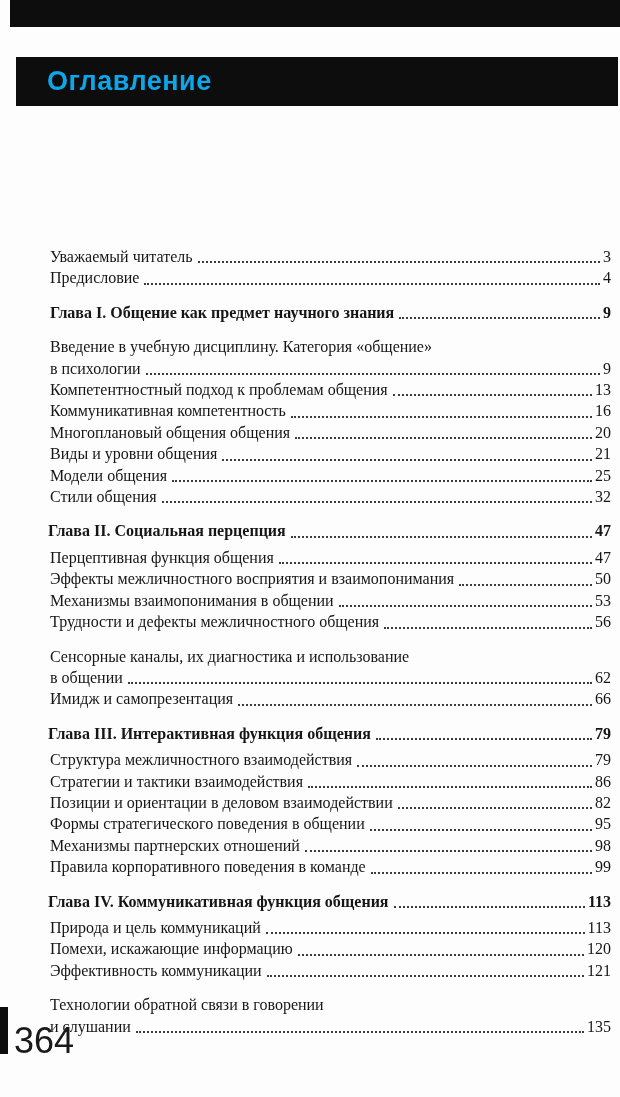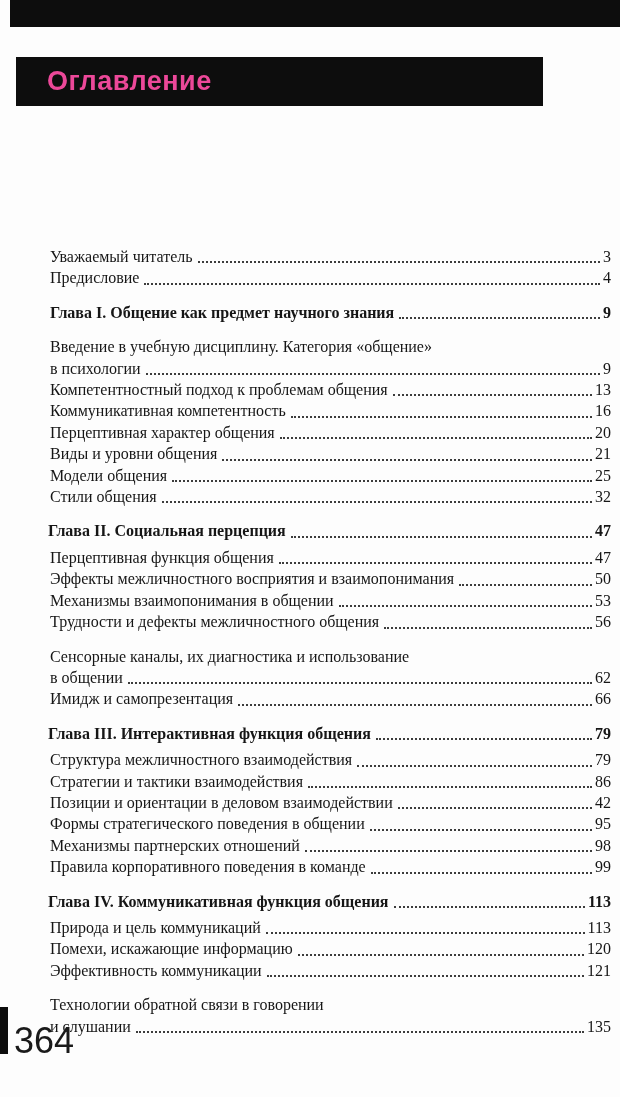--- a/index.html
+++ b/index.html
@@ -13,23 +13,23 @@
   }
   .top-band {
     position: absolute;
     top: 0; left: 10px; right: 0;
     height: 27px;
     background: #0d0d0d;
   }
   .header-band {
     position: absolute;
     top: 57px; left: 16px;
-    width: 527px; height: 49px;
+    width: 602px; height: 49px;
     background: #0d0d0d;
-    color: #ec4899;
+    color: #0ea5e9;
     font-family: "Liberation Sans", sans-serif;
     font-weight: bold;
     font-size: 27px;
     line-height: 49px;
     padding-left: 31px;
     letter-spacing: 0.5px;
   }
   .toc {
     position: absolute;
     top: 246px; left: 24px; right: 9px;
@@ -116,21 +116,21 @@
       </div>
       <div class="entry item">
         <div class="row">
           <span class="t">Коммуникативная компетентность</span>
           <span class="leader"></span>
           <span class="pg">16</span>
         </div>
       </div>
       <div class="entry item">
         <div class="row">
-          <span class="t">Перцептивная характер общения</span>
+          <span class="t">Многоплановый общения общения</span>
           <span class="leader"></span>
           <span class="pg">20</span>
         </div>
       </div>
       <div class="entry item">
         <div class="row">
           <span class="t">Виды и уровни общения</span>
           <span class="leader"></span>
           <span class="pg">21</span>
         </div>
@@ -217,21 +217,21 @@
         <div class="row">
           <span class="t">Стратегии и тактики взаимодействия</span>
           <span class="leader"></span>
           <span class="pg">86</span>
         </div>
       </div>
       <div class="entry item">
         <div class="row">
           <span class="t">Позиции и ориентации в деловом взаимодействии</span>
           <span class="leader"></span>
-          <span class="pg">42</span>
+          <span class="pg">82</span>
         </div>
       </div>
       <div class="entry item">
         <div class="row">
           <span class="t">Формы стратегического поведения в общении</span>
           <span class="leader"></span>
           <span class="pg">95</span>
         </div>
       </div>
       <div class="entry item">

